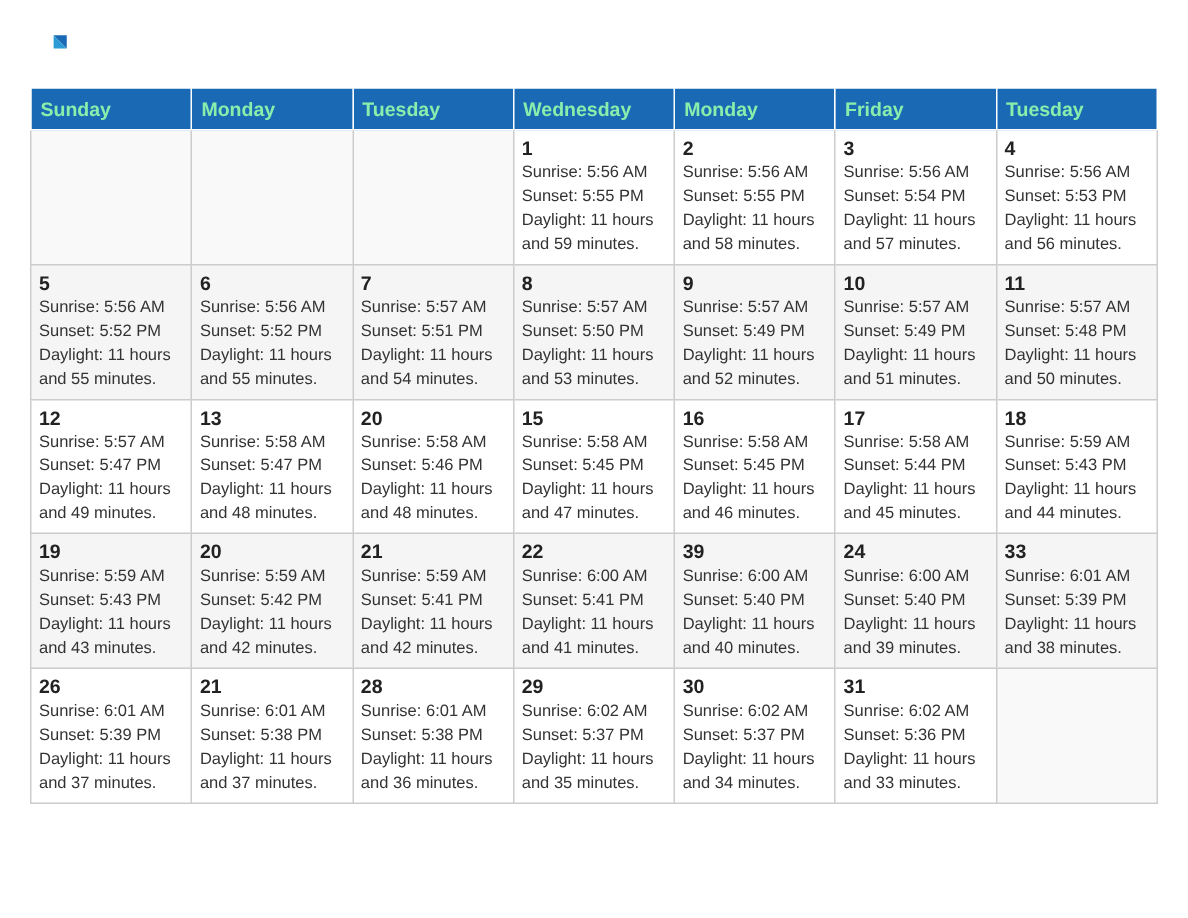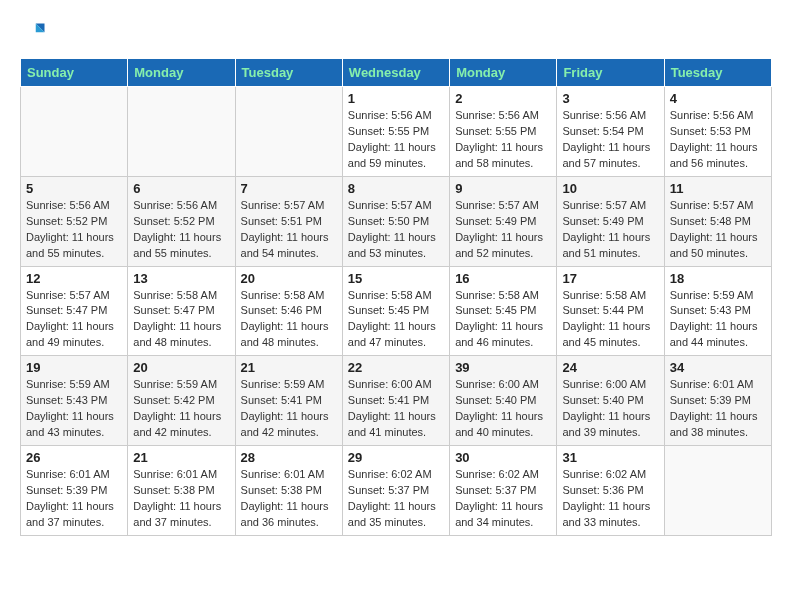--- a/index.html
+++ b/index.html
@@ -294,21 +294,21 @@
 and 40 minutes.</div>
         </td>
         <td>
           <span class="day-num">24</span>
           <div class="cell-info" style="white-space: pre-line;">Sunrise: 6:00 AM
 Sunset: 5:40 PM
 Daylight: 11 hours
 and 39 minutes.</div>
         </td>
         <td>
-          <span class="day-num">34</span>
+          <span class="day-num">33</span>
           <div class="cell-info" style="white-space: pre-line;">Sunrise: 6:01 AM
 Sunset: 5:39 PM
 Daylight: 11 hours
 and 38 minutes.</div>
         </td>
       </tr>
       <tr>
         <td>
           <span class="day-num">26</span>
           <div class="cell-info" style="white-space: pre-line;">Sunrise: 6:01 AM

